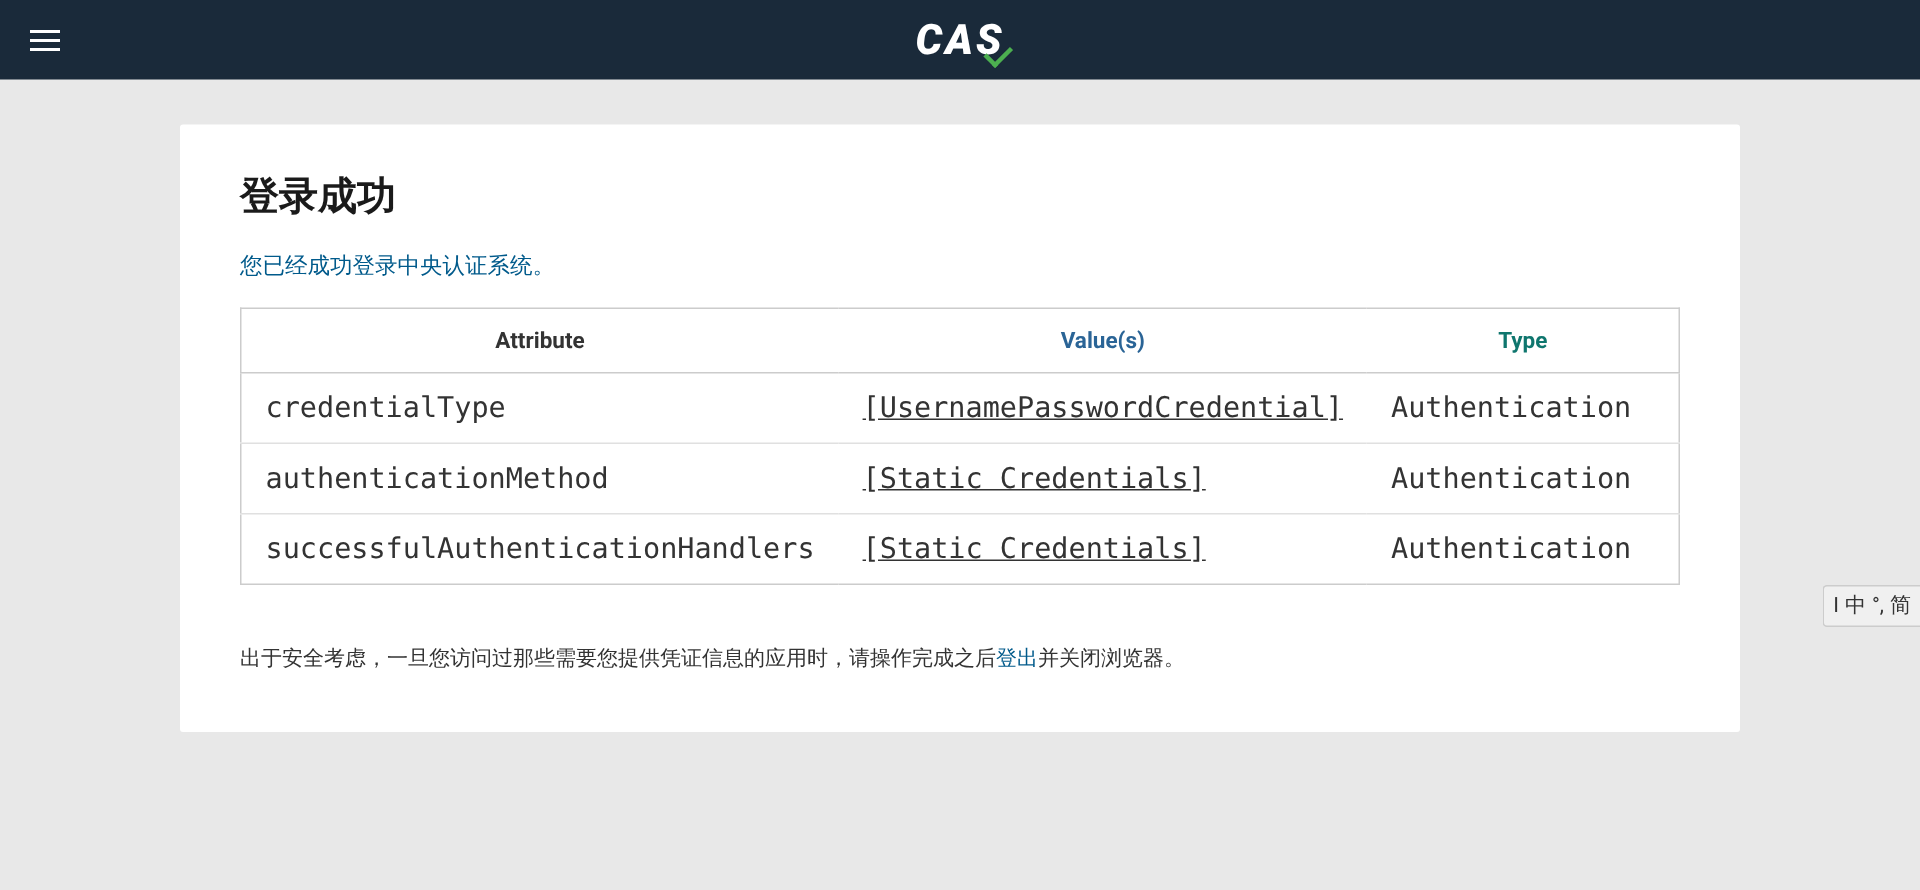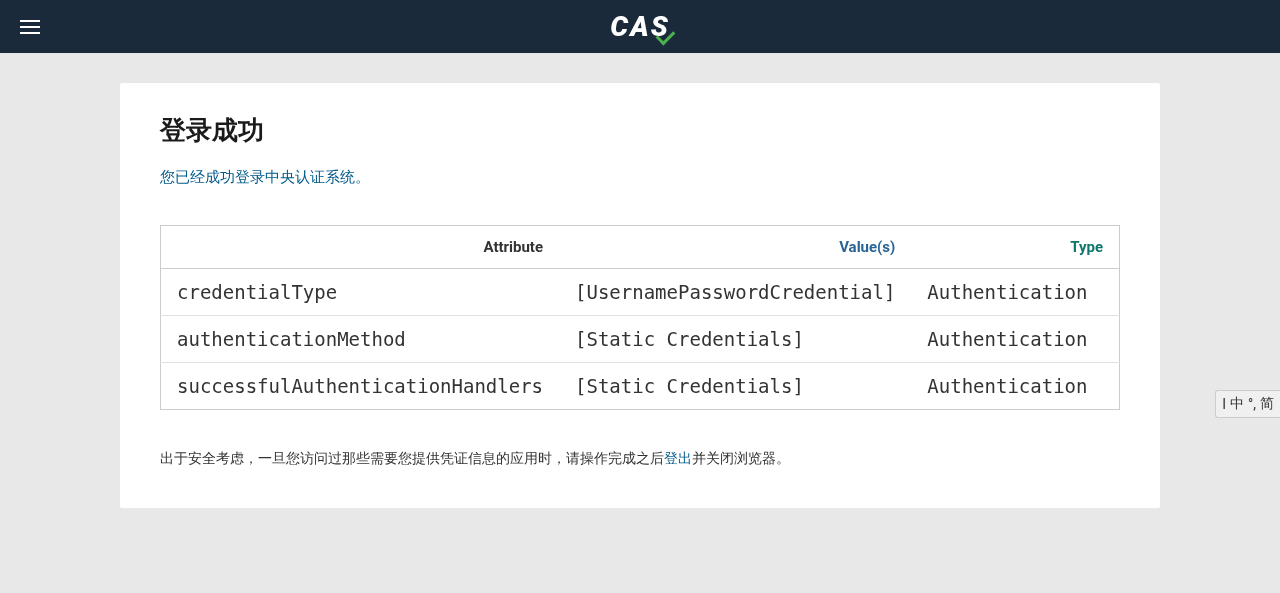--- a/index.html
+++ b/index.html
@@ -78,32 +78,32 @@
     .page-title {
       font-size: 26px;
       font-weight: 700;
       color: #1a1a1a;
       margin-bottom: 20px;
     }
 
     .success-message {
       color: #005a8b;
       font-size: 15px;
-      margin-bottom: 38px;
+      margin-bottom: 18px;
     }
 
     
     .attr-table {
       width: 100%;
       border-collapse: collapse;
       border: 1px solid #ccc;
       margin-bottom: 40px;
     }
     .attr-table th {
-      text-align: right;
+      text-align: center;
       padding: 12px 16px;
       font-size: 15px;
       color: #333;
       border-bottom: 1px solid #ccc;
       background: #fff;
     }
     .attr-table th.col-attribute {
       width: 40%;
     }
     .attr-table th.col-values {
@@ -122,20 +122,21 @@
       font-family: monospace;
     }
     .attr-table tr:last-child td {
       border-bottom: none;
     }
     .attr-table td.col-attribute {
       color: #333;
     }
     .attr-table td.col-values {
       color: #333;
+      text-decoration: underline;
     }
     .attr-table td.col-type {
       color: #333;
     }
 
     
     .footer-note {
       font-size: 14px;
       color: #333;
       margin-top: 10px;

